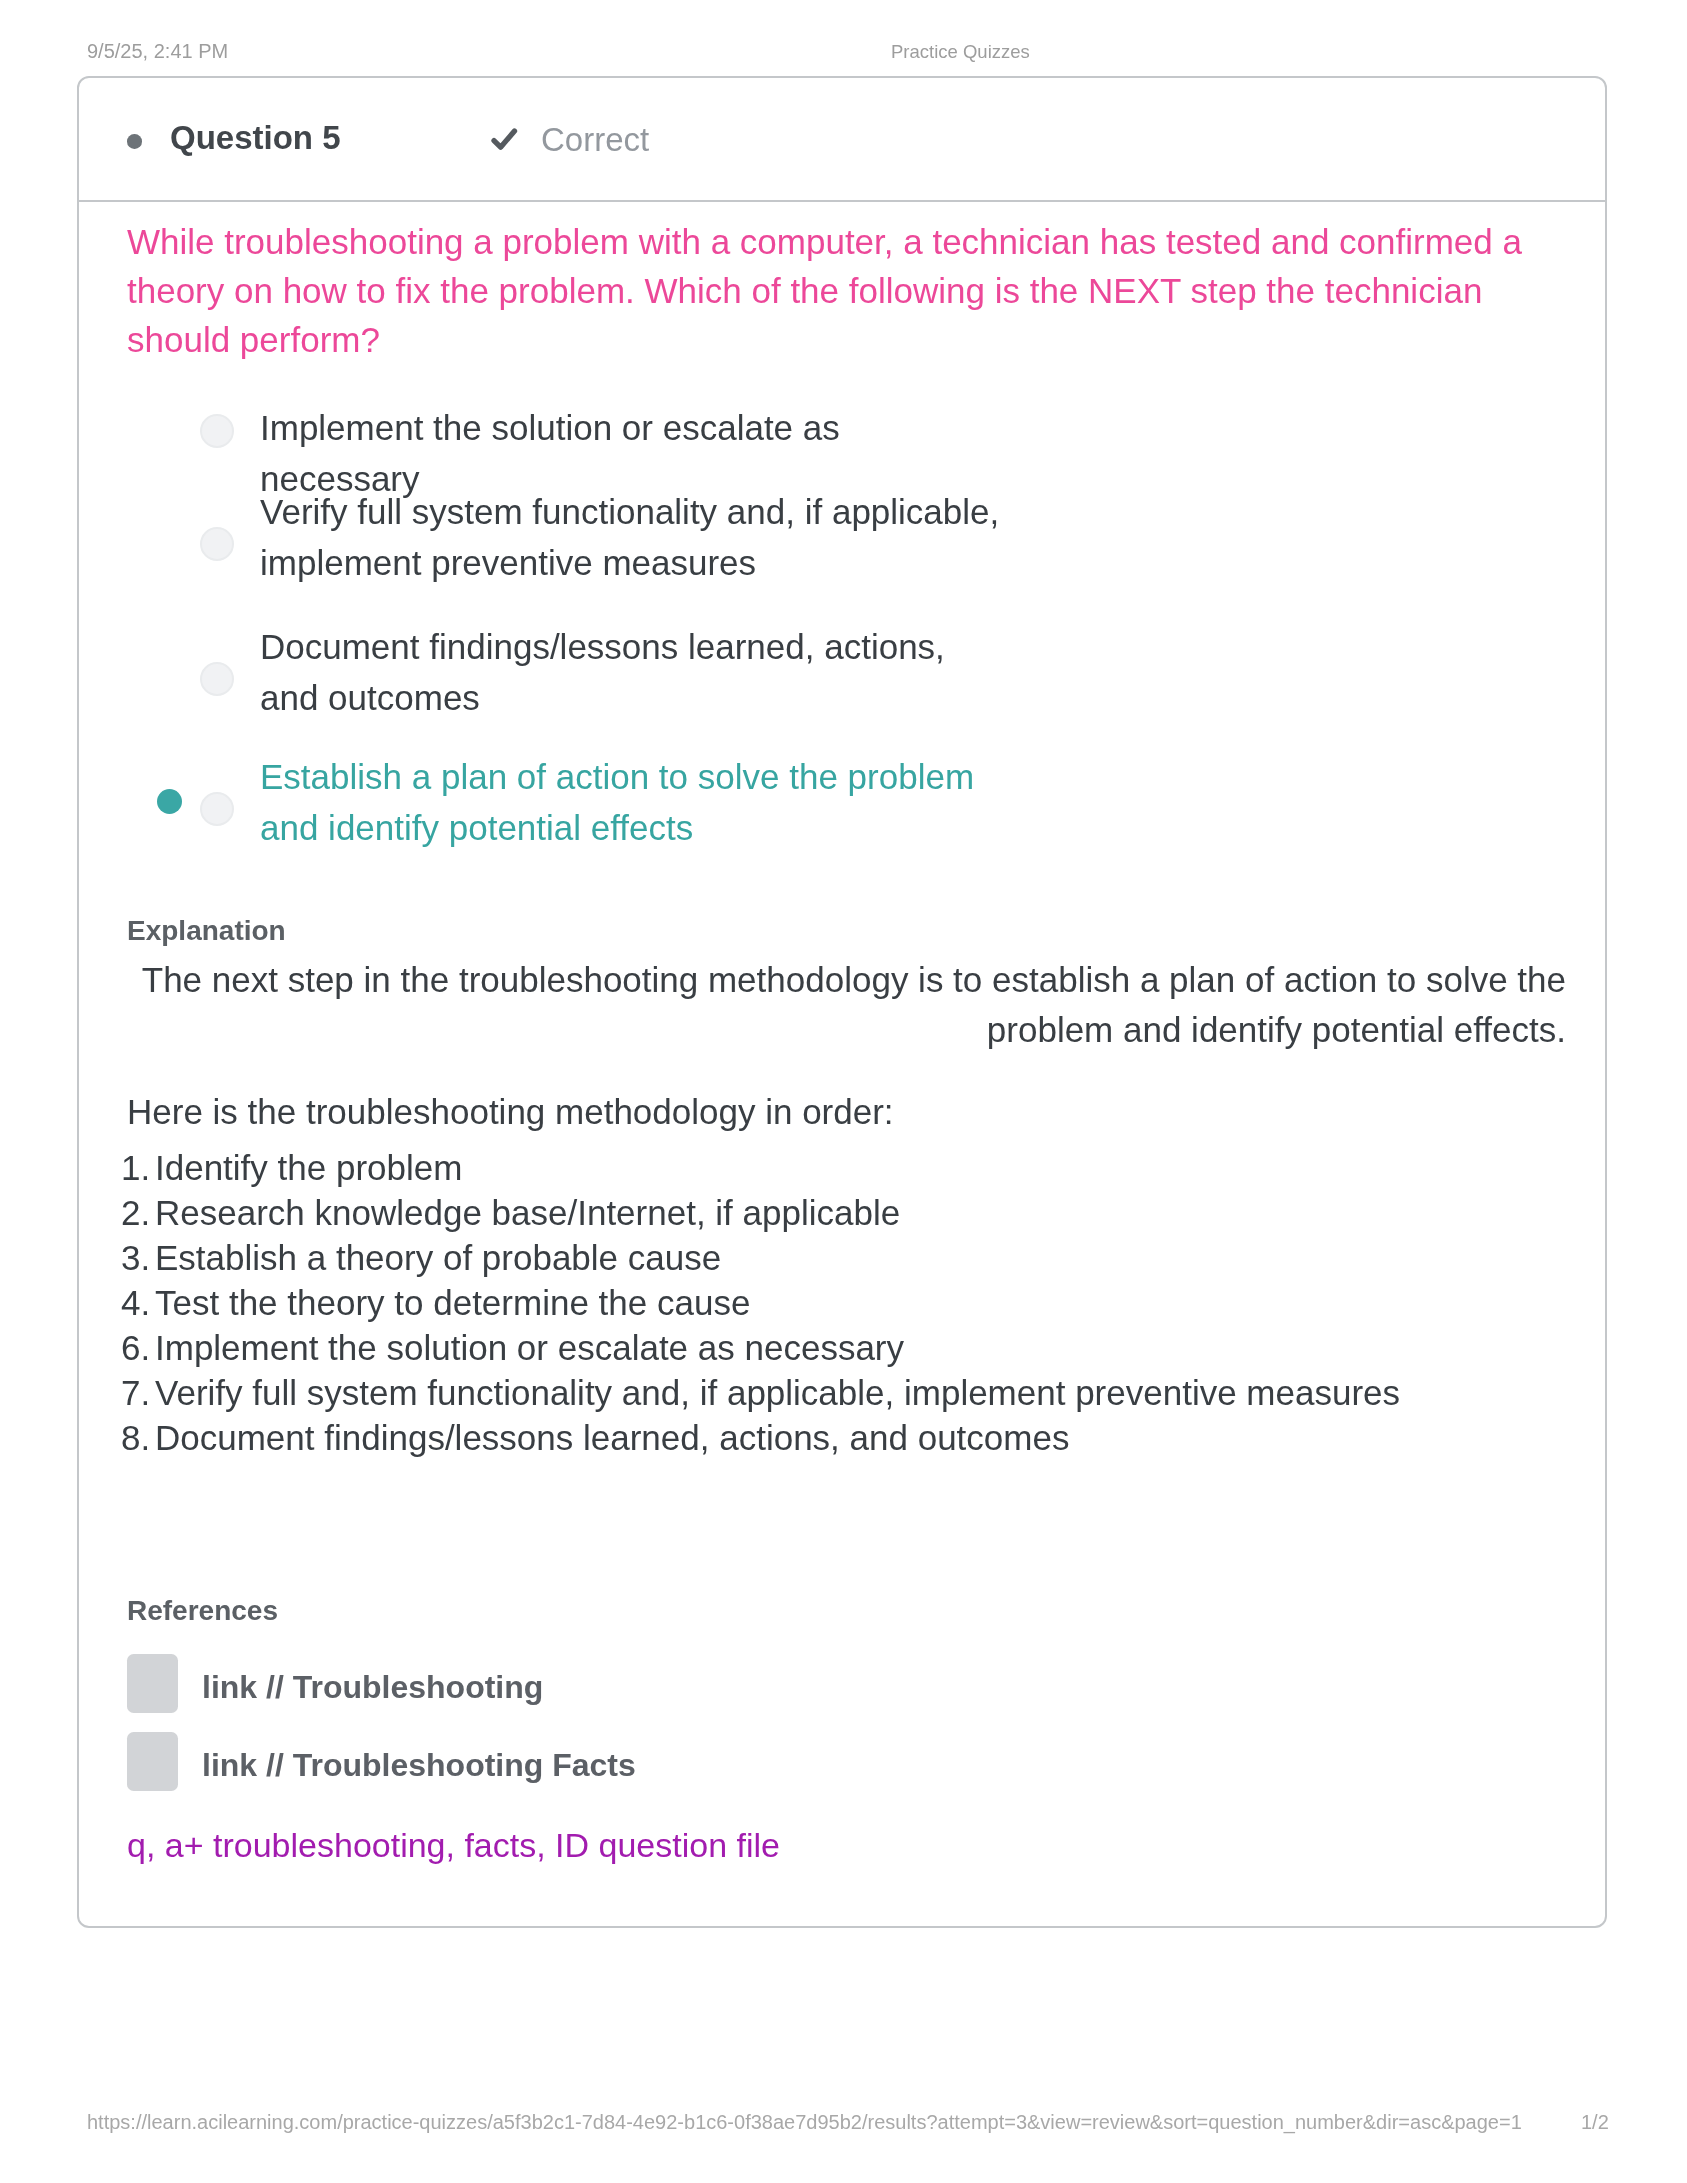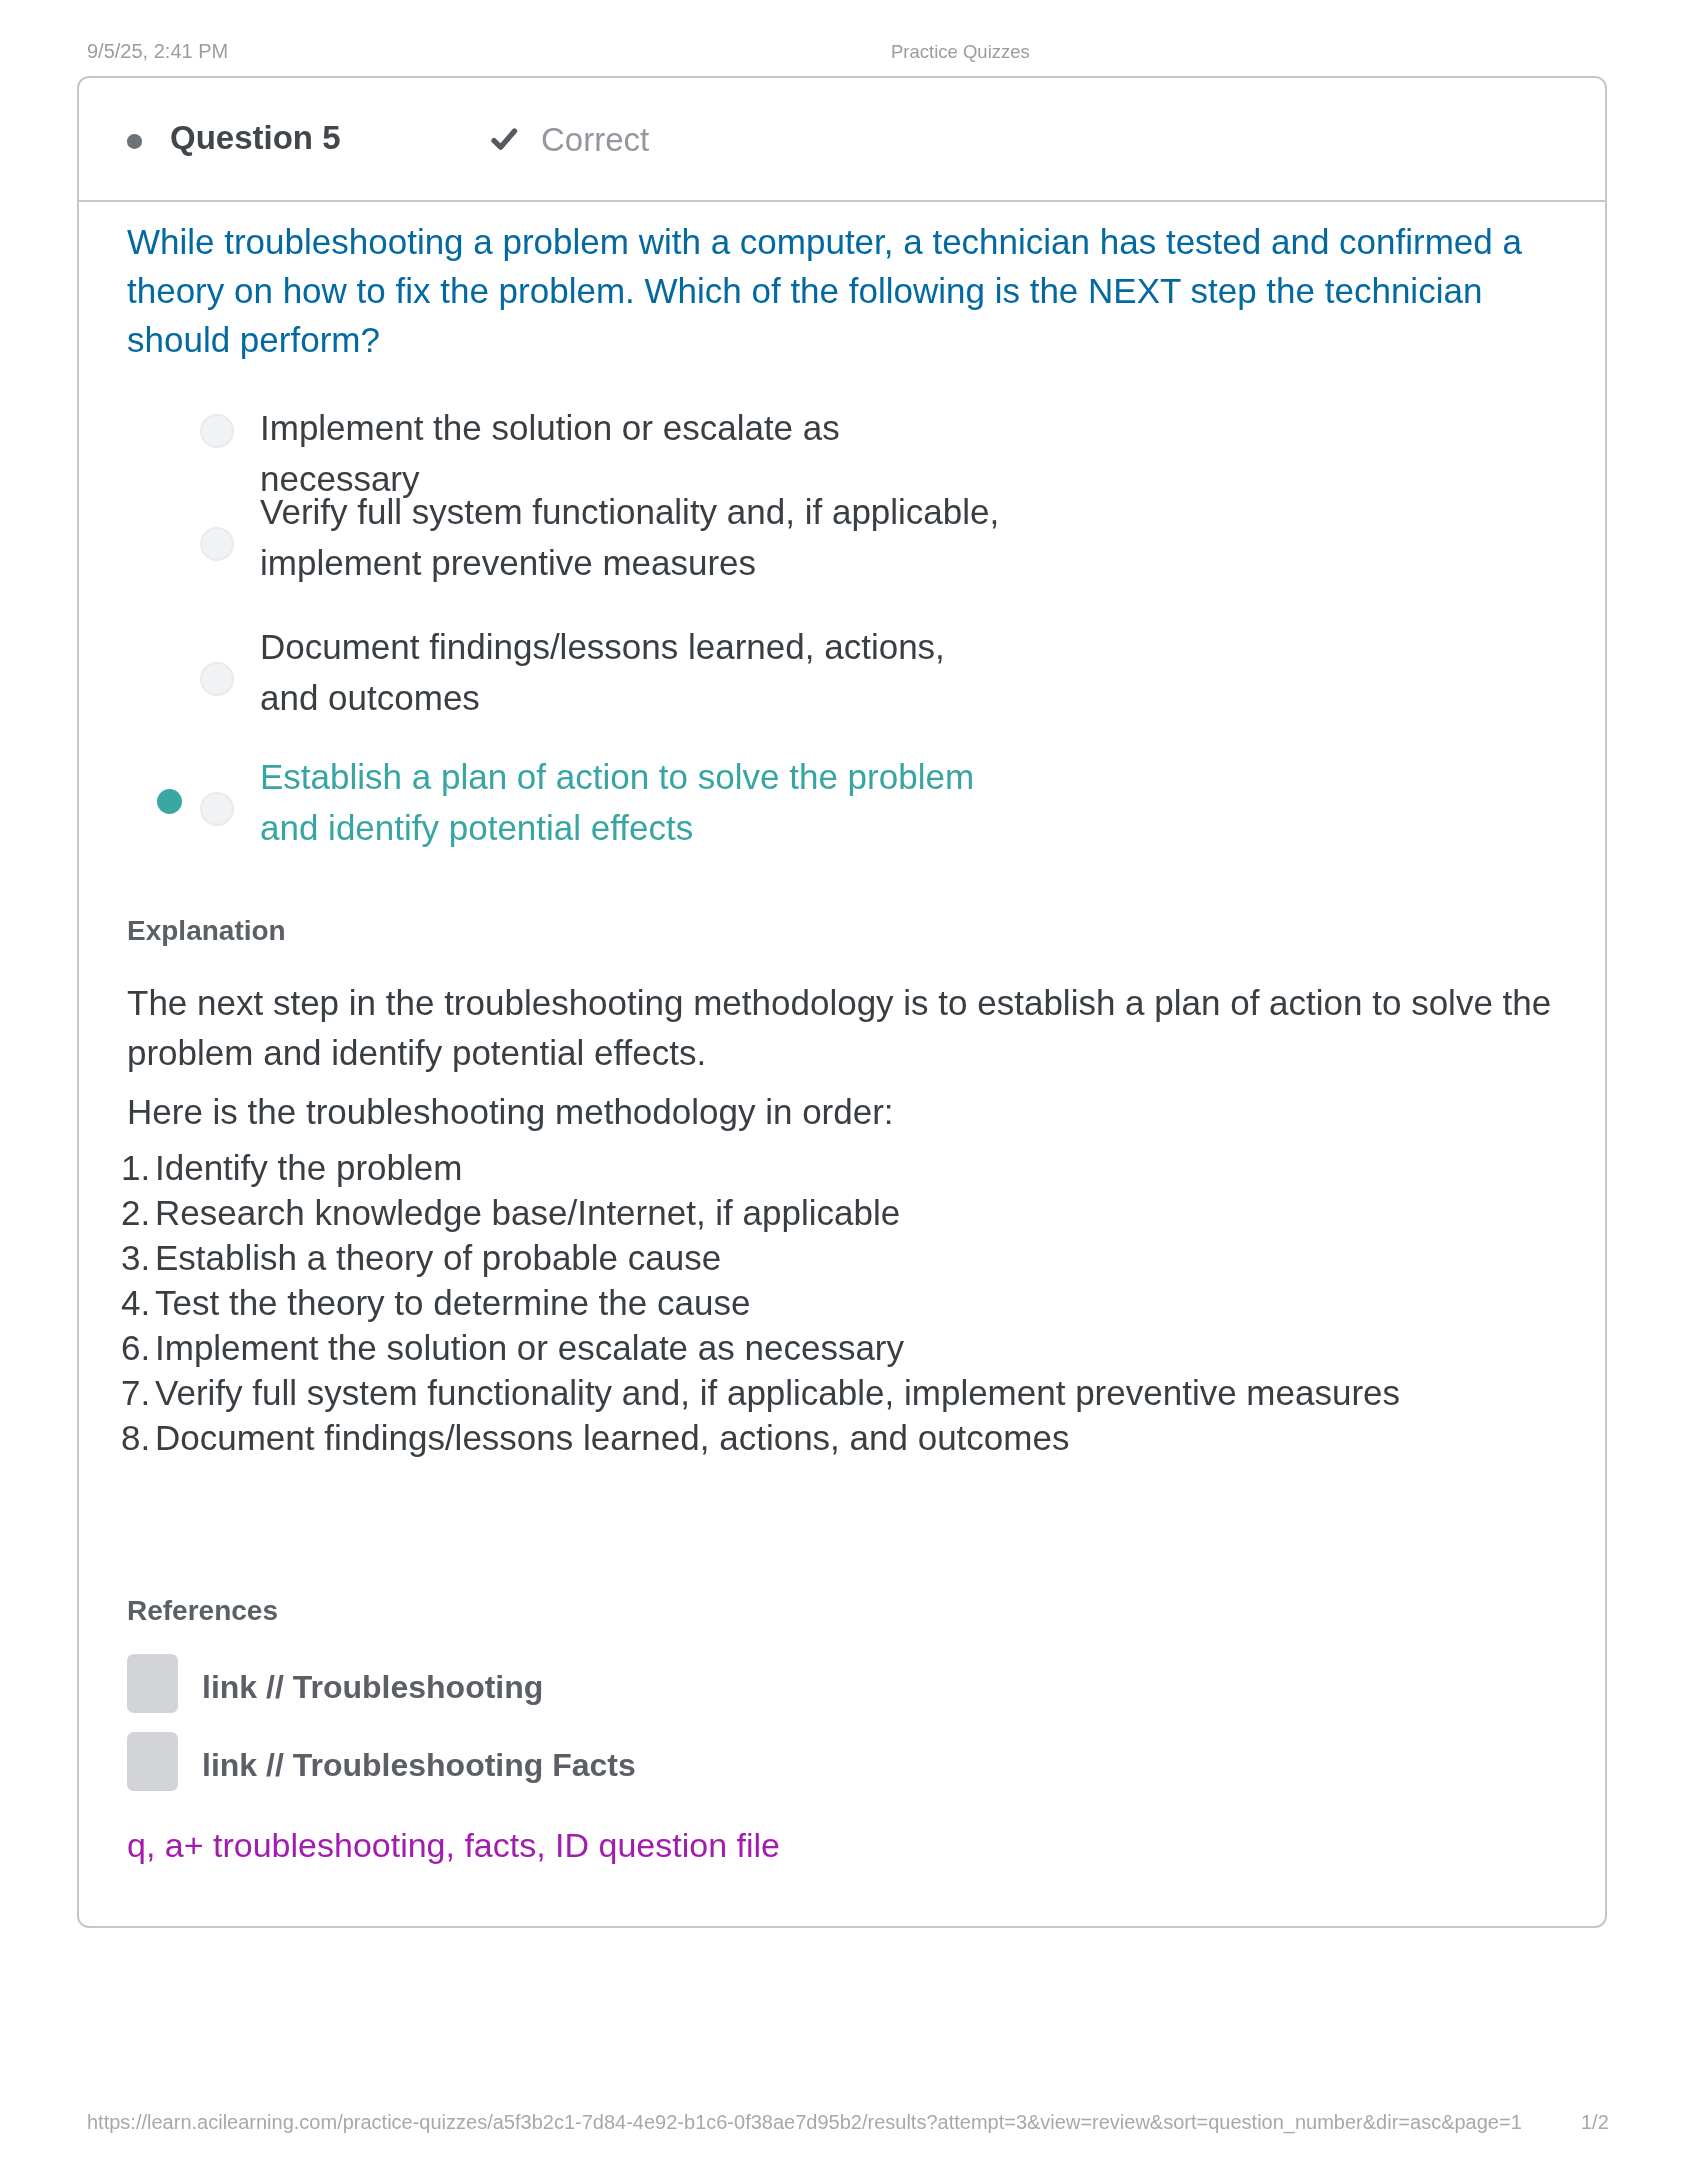--- a/index.html
+++ b/index.html
@@ -20,21 +20,21 @@
         border:2.6px solid #c4c7ca;border-radius:12px;background:#fff;box-sizing:border-box;}
   .card-head{position:absolute;left:0;top:0;width:100%;height:124px;
              border-bottom:2.6px solid #c4c7ca;box-sizing:border-box;}
   .qbullet{position:absolute;left:48px;top:56px;width:14.6px;height:14.6px;border-radius:50%;background:#6d7378;}
   .qnum{position:absolute;left:91px;top:41px;font-size:33px;font-weight:bold;color:#41464b;}
   .chk{position:absolute;left:412px;top:50px;}
   .status{position:absolute;left:462px;top:43px;font-size:33px;color:#93989e;}
 
   .body{position:absolute;left:0;top:120px;width:100%;}
 
-  .qtext{position:absolute;left:48px;top:19px;width:1439px;font-size:35px;line-height:49px;color:#0369a1;}
+  .qtext{position:absolute;left:48px;top:19px;width:1439px;font-size:35px;line-height:49px;color:#ec4899;}
 
   .opt{position:absolute;left:0;}
   .opt-radio{position:absolute;width:34px;height:34px;border-radius:50%;
              border:2px solid #e9ebed;box-sizing:border-box;background:#f1f2f4;}
   .opt-dot{position:absolute;width:25px;height:25px;border-radius:50%;background:#3aa7a5;}
   .opt-text{position:absolute;font-size:35px;line-height:51px;color:#393e43;width:746px;}
   .opt-text.sel{color:#37a5a1;}
 
   .lbl{position:absolute;left:48px;font-size:28px;font-weight:bold;color:#5b6065;}
   .para{position:absolute;left:48px;width:1439px;font-size:35px;line-height:50px;color:#393e43;}
@@ -89,21 +89,21 @@
         <span class="opt-text" style="left:181px;top:0;">Document findings/lessons learned, actions, and outcomes</span>
       </div>
 
       <div class="opt" style="top:553px;">
         <span class="opt-dot" style="left:78px;top:38px;"></span>
         <span class="opt-radio" style="left:121px;top:41px;"></span>
         <span class="opt-text sel" style="left:181px;top:0;">Establish a plan of action to solve the problem and identify potential effects</span>
       </div>
 
       <div class="lbl" style="top:717px;">Explanation</div>
-      <div class="para" style="top:780px;">The next step in the troubleshooting methodology is to establish a plan of action to solve the problem and identify potential effects.</div>
+      <div class="para" style="top:757px;text-align:right;">The next step in the troubleshooting methodology is to establish a plan of action to solve the problem and identify potential effects.</div>
       <div class="para" style="top:889px;">Here is the troubleshooting methodology in order:</div>
 
       <div class="steps" style="top:947px;">
         <div class="step"><span class="n">1.</span><span>Identify the problem</span></div>
         <div class="step"><span class="n">2.</span><span>Research knowledge base/Internet, if applicable</span></div>
         <div class="step"><span class="n">3.</span><span>Establish a theory of probable cause</span></div>
         <div class="step"><span class="n">4.</span><span>Test the theory to determine the cause</span></div>
         <div class="step"><span class="n">6.</span><span>Implement the solution or escalate as necessary</span></div>
         <div class="step"><span class="n">7.</span><span>Verify full system functionality and, if applicable, implement preventive measures</span></div>
         <div class="step"><span class="n">8.</span><span>Document findings/lessons learned, actions, and outcomes</span></div>

